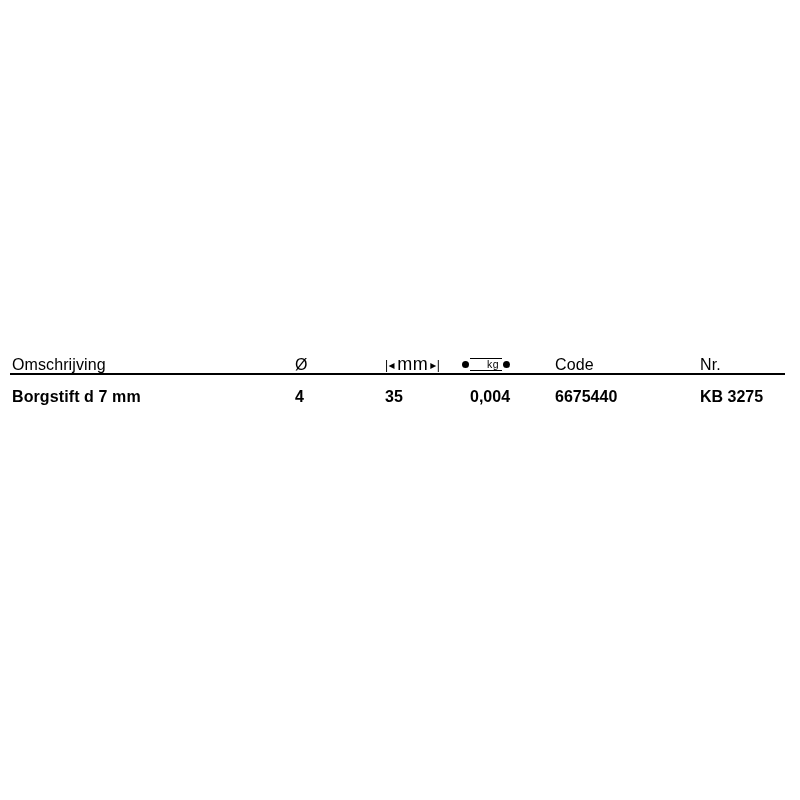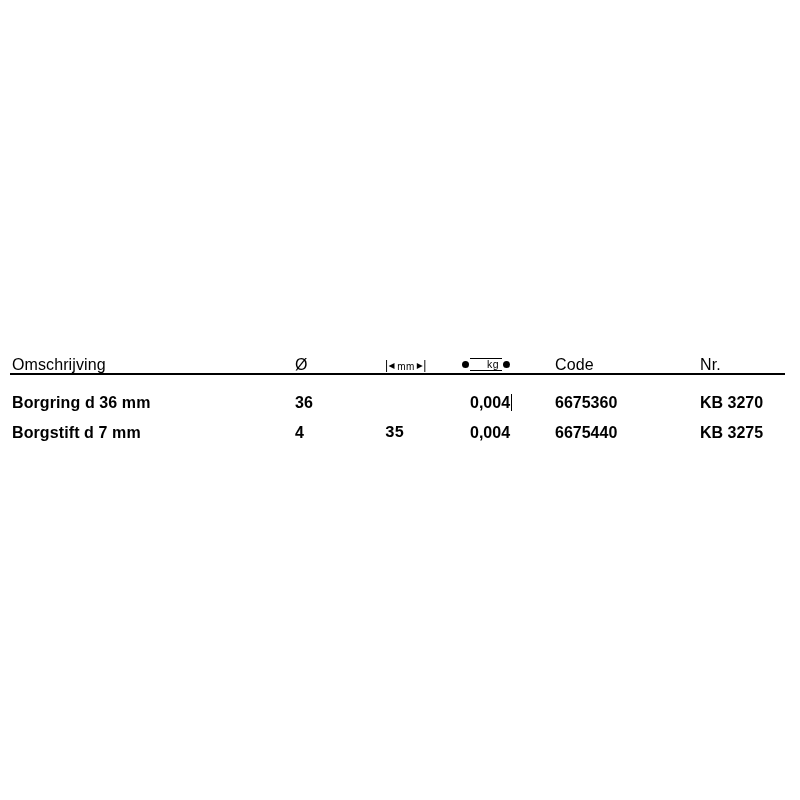--- a/index.html
+++ b/index.html
@@ -72,21 +72,21 @@
     font-size: 13px;
     letter-spacing: 0.5px;
   }
   .icon-mm .arrow-l,
   .icon-mm .arrow-r {
     font-size: 12px;
     position: relative;
     top: -1px;
   }
   .icon-mm .mmtext {
-    font-size: 10px;
+    font-size: 18px;
     padding: 0 2px;
   }
 
   .kg-badge {
     display: inline-block;
     position: relative;
     font-size: 10.5px;
     line-height: 11px;
     padding: 0 3px;
     border-top: 1.6px solid #000;
@@ -115,21 +115,21 @@
     padding-top: 5px;
     padding-bottom: 2px;
   }
 
   tbody td.desc { padding-left: 2px; letter-spacing: 0.1px; }
 
   tbody tr.row-0 td { padding-top: 6px; }
 
   
   td.dia   { text-align: center; padding-right: 12px; }
-  td.mm    { text-align: center; padding-right: 8px; font-family: Liberation Mono, monospace; }
+  td.mm    { text-align: center; padding-right: 8px; }
   td.kg    { text-align: right;  padding-right: 24px; }
   td.code  { text-align: left;   padding-left: 6px; }
   td.nr    { text-align: left;   padding-left: 2px; }
 
   th.h-dia  { text-align: center; padding-right: 12px; }
   th.h-mm   { text-align: center; padding-right: 8px; }
   th.h-kg   { text-align: right;  padding-right: 16px; }
   th.h-code { text-align: left;   padding-left: 6px; }
   th.h-nr   { text-align: left;   padding-left: 2px; margin-left: 18px; }
 
@@ -168,28 +168,20 @@
             <span class="icon-mm"><span class="arrow-l">|◂</span><span class="mmtext">mm</span><span class="arrow-r">▸|</span></span>
           </th>
           <th class="h-kg">
             <span class="icon-kg"><span class="kg-badge">kg</span></span>
           </th>
           <th class="h-code">Code</th>
           <th class="h-nr">Nr.</th>
         </tr>
       </thead>
       <tbody>
-        <tr class="row-0">
-          <td class="desc">Borgring d 36 mm</td>
-          <td class="dia">36</td>
-          <td class="mm"></td>
-          <td class="kg"><span>0,004</span><span class="caret"></span></td>
-          <td class="code">6675360</td>
-          <td class="nr">KB 3270</td>
-        </tr>
         <tr class="row-1">
           <td class="desc">Borgstift d 7 mm</td>
           <td class="dia">4</td>
           <td class="mm">35</td>
           <td class="kg">0,004</td>
           <td class="code">6675440</td>
           <td class="nr">KB 3275</td>
         </tr>
       </tbody>
     </table>

